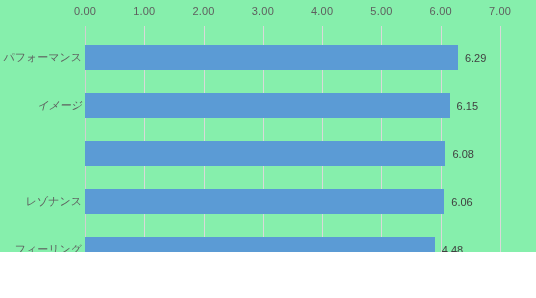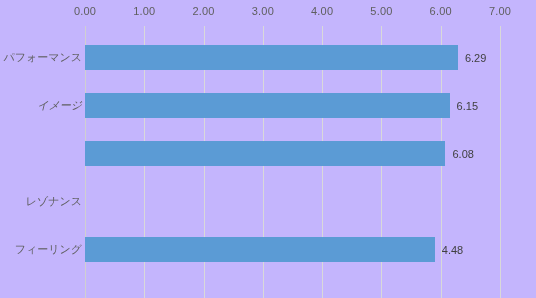--- a/index.html
+++ b/index.html
@@ -6,22 +6,22 @@
     margin: 0;
     padding: 0;
     background: #ffffff;
   }
   body {
     font-family: "Liberation Sans", "DejaVu Sans", sans-serif;
   }
   #chart-root {
     position: relative;
     width: 536px;
-    height: 298px;
-    background: #c4b5fd;
+    height: 252px;
+    background: #86efac;
     overflow: hidden;
   }
 
   
   .tick-labels {
     position: absolute;
     left: 0;
     top: 0;
     width: 536px;
     height: 26px;
@@ -146,19 +146,23 @@
         <div class="bar-value" style="left: 379.907px; color: rgb(64, 64, 64);">6.29</div>
       </div>
       <div class="bar-row" style="top: 67px;">
         <div class="bar" style="width: 364.607px; background: rgb(91, 155, 213);"></div>
         <div class="bar-value" style="left: 371.607px; color: rgb(64, 64, 64);">6.15</div>
       </div>
       <div class="bar-row" style="top: 115px; border-radius: 12px;">
         <div class="bar" style="width: 360.457px; background: rgb(91, 155, 213);"></div>
         <div class="bar-value" style="left: 367.457px; color: rgb(64, 64, 64);">6.08</div>
       </div>
+      <div class="bar-row" style="top: 163px;">
+        <div class="bar" style="width: 359.271px; background: rgb(91, 155, 213);"></div>
+        <div class="bar-value" style="left: 366.271px; color: rgb(64, 64, 64);">6.06</div>
+      </div>
       <div class="bar-row" style="top: 211px;">
         <div class="bar" style="width: 349.786px; background: rgb(91, 155, 213);"></div>
         <div class="bar-value" style="left: 356.786px; color: rgb(64, 64, 64);">4.48</div>
       </div>
     </div>
 
 </div>
 
 </body></html>

